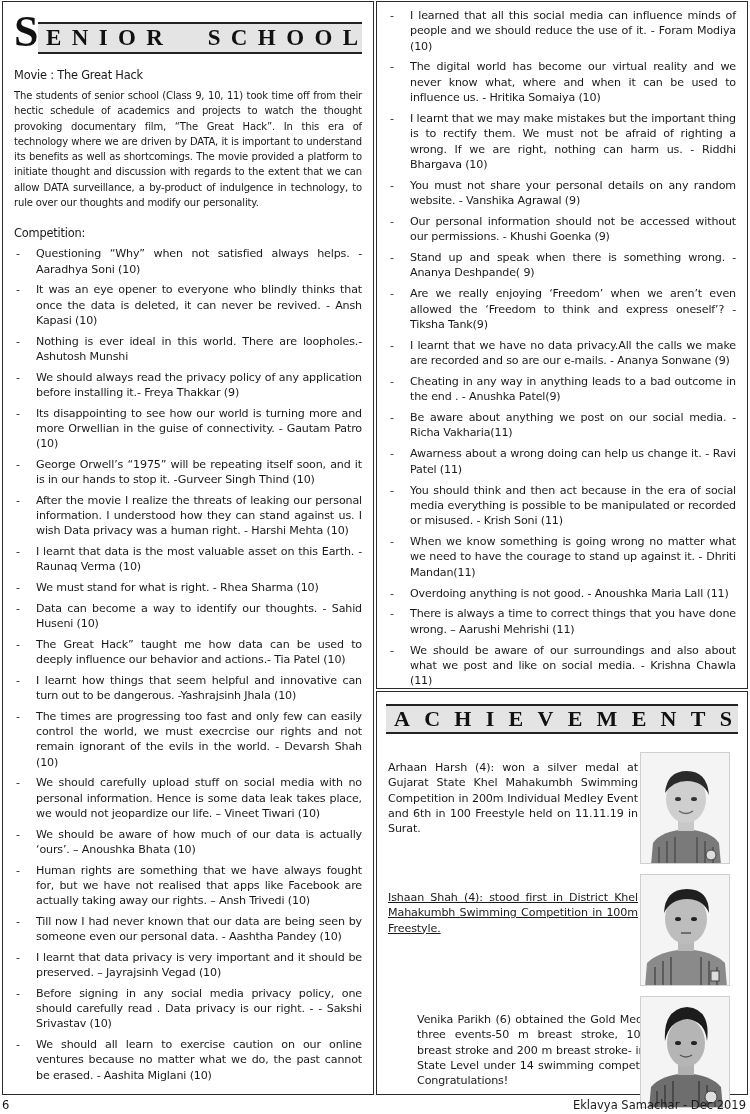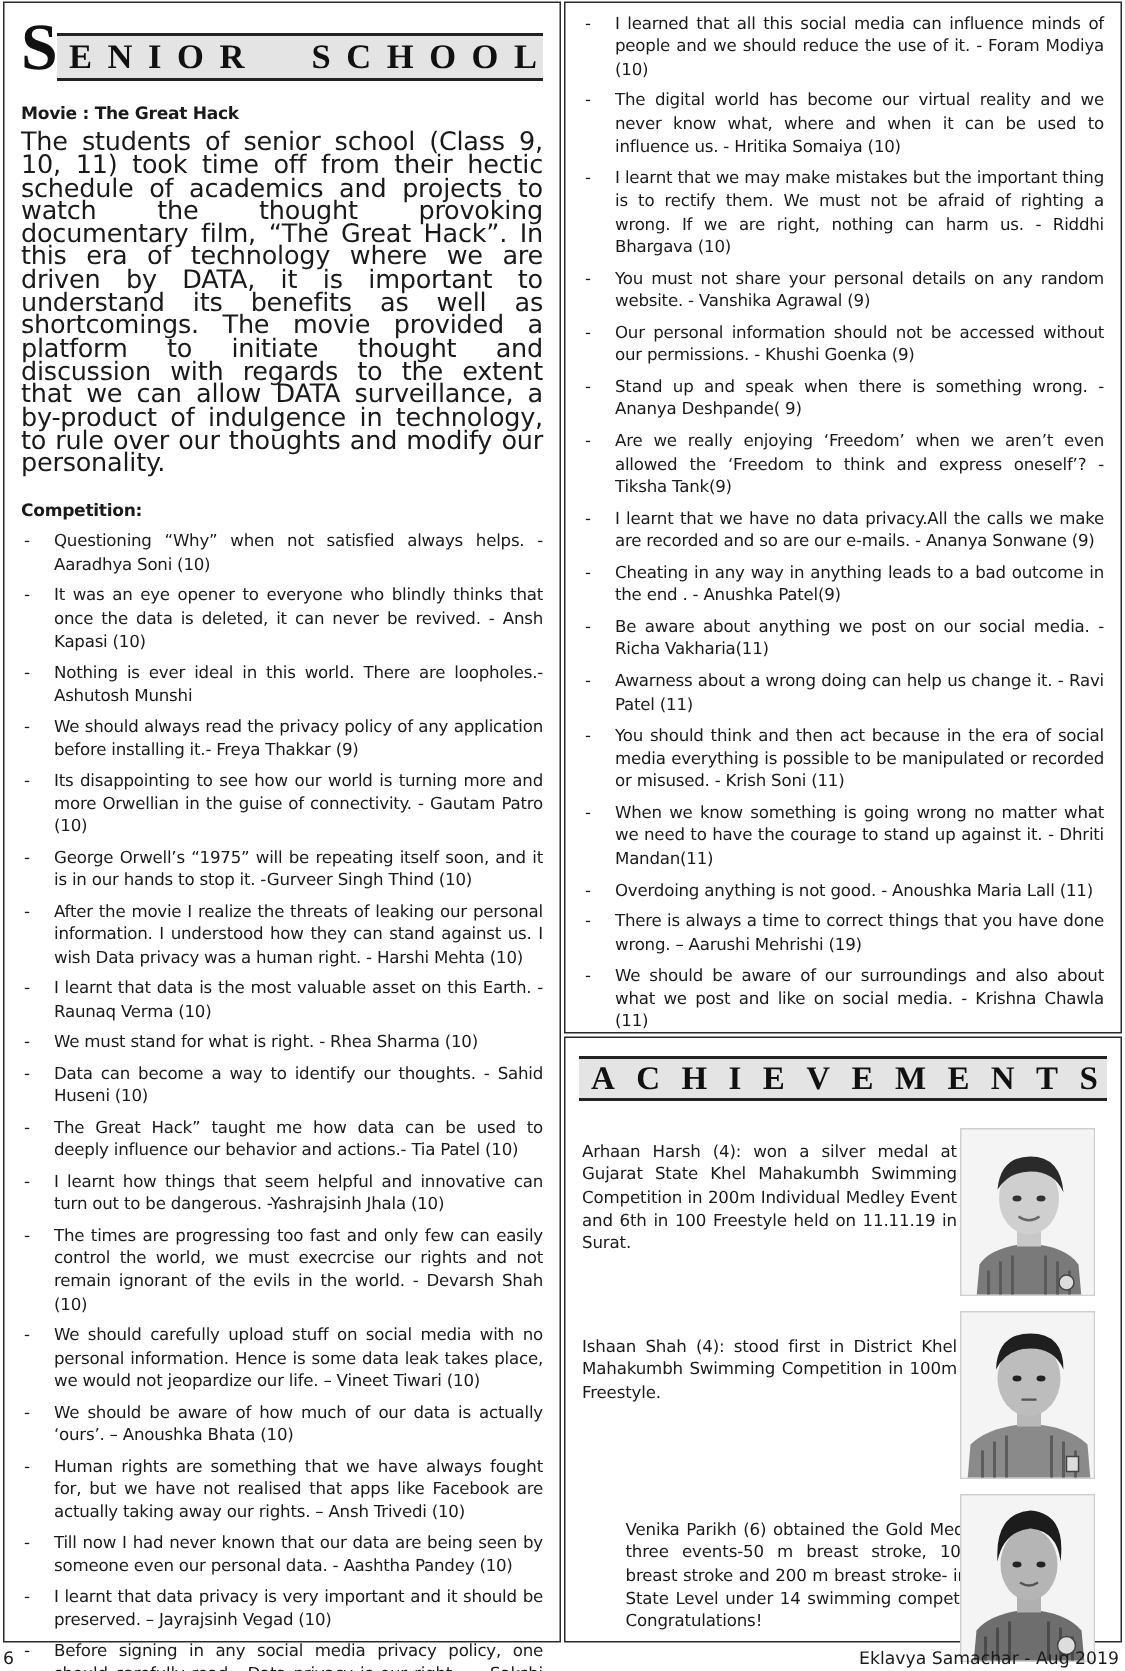--- a/index.html
+++ b/index.html
@@ -27,34 +27,34 @@
   .band span.letter {
     font-family: "Liberation Serif", "DejaVu Serif", serif; font-weight: bold;
     font-size: 23px; color: #111;
   }
   .band span.gap { width: 24px; }
 
   .ach-head { height: 30px; margin-bottom: 18px; background: #e4e4e4; border-top: 2px solid #222; border-bottom: 2px solid #222;
     display: flex; justify-content: space-between; align-items: center; padding: 0 6px 0 8px; }
   .ach-head span.letter { font-family: "Liberation Serif", "DejaVu Serif", serif; font-weight: bold; font-size: 22px; color: #111; }
 
-  .subtitle { font-weight: bold; font-size: 11.4px; margin: 16px 0 6px 2px; letter-spacing: -0.2px; }
-  .intro { font-size: 17px; line-height: 15.3px; text-align: justify; margin: 0 2px 8px 2px; letter-spacing: -0.15px; }
+  .subtitle { font-weight: normal; font-size: 11.4px; margin: 16px 0 6px 2px; letter-spacing: -0.2px; }
+  .intro { font-size: 10px; line-height: 15.3px; text-align: justify; margin: 0 2px 8px 2px; letter-spacing: -0.15px; }
 
   ul.refl { list-style: none; }
   ul.refl li { position: relative; padding-left: 24px; padding-right: 2px; font-size: 11.1px; line-height: 15.3px;
     text-align: justify; margin-bottom: 5.4px; letter-spacing: -0.15px; }
   ul.refl li .dash { position: absolute; left: 4px; top: 0; }
   .col-right-top ul.refl li { margin-bottom: 5.6px; }
 
   .ach-item { position: relative; height: 122px; }
   .ach-text { width: 252px; font-size: 11.1px; line-height: 15.3px; text-align: justify; padding-left: 2px; letter-spacing: -0.1px; }
   .ach-photo { position: absolute; right: 8px; top: 0; width: 90px; height: 112px; border: 1px solid #cfcfcf; background: #f2f2f2; overflow: hidden; }
   .ach-item.i1 .ach-text { padding-top: 8px; }
-  .ach-item.i2 .ach-text { padding-top: 16px; }
+  .ach-item.i2 .ach-text { padding-top: 16px; text-decoration: underline; }
   .ach-item.i3 .ach-text { padding-top: 16px; margin-left: 29px; }
 
   .footer { position: absolute; top: 1098px; left: 0; width: 750px; height: 16px; font-size: 11.5px; }
   .footer .pnum { position: absolute; left: 2px; top: 0; }
   .footer .pub { position: absolute; right: 4px; top: 0; }
 </style>
 </head>
 <body>
 
 <div class="page">
@@ -113,21 +113,21 @@
         <li><span class="dash">-</span><span>Our personal information should not be accessed without our permissions. -  Khushi Goenka (9)</span></li>
         <li><span class="dash">-</span><span>Stand up and speak when there is something wrong. - Ananya Deshpande( 9)</span></li>
         <li><span class="dash">-</span><span>Are we really enjoying ‘Freedom’ when we aren’t even allowed the ‘Freedom to think and express oneself’? - Tiksha Tank(9)</span></li>
         <li><span class="dash">-</span><span>I learnt that we have no data privacy.All the calls we make are recorded and so are our e-mails. - Ananya Sonwane (9)</span></li>
         <li><span class="dash">-</span><span>Cheating in any way in anything leads to a bad outcome in the end . - Anushka Patel(9)</span></li>
         <li><span class="dash">-</span><span>Be aware about anything we post on our social media. - Richa Vakharia(11)</span></li>
         <li><span class="dash">-</span><span>Awarness about a wrong doing can help us change it.  - Ravi Patel (11)</span></li>
         <li><span class="dash">-</span><span>You should think and then act because in the era of social media everything is possible to be manipulated or recorded or misused. - Krish Soni (11)</span></li>
         <li><span class="dash">-</span><span>When we know something is going wrong no matter what we need to have the courage to stand up against it. -  Dhriti Mandan(11)</span></li>
         <li><span class="dash">-</span><span>Overdoing  anything is not good. - Anoushka Maria Lall (11)</span></li>
-        <li><span class="dash">-</span><span>There is always a time to correct things that you have done wrong.   – Aarushi Mehrishi (19)</span></li>
+        <li><span class="dash">-</span><span>There is always a time to correct things that you have done wrong.   – Aarushi Mehrishi (11)</span></li>
         <li><span class="dash">-</span><span>We should be aware of our surroundings and also about what we post  and like on social media. - Krishna Chawla (11)</span></li>
         <li><span class="dash">-</span><span>Social media can be the one using us and not we people using it. – Rahil Kagdi (11)</span></li>
       </ul>
   </div>
 
   <div class="col col-right-bot">
     <div class="ach-head" id="ach-band">
         <span class="letter">A</span>
         <span class="letter">C</span>
         <span class="letter">H</span>
@@ -193,14 +193,14 @@
           <path d="M39 58 Q45 62 51 58" stroke="#555" stroke-width="1.5" fill="none"></path>
           <circle cx="70" cy="100" r="6" fill="#ddd" stroke="#444"></circle>
         </svg>
       </div>
     </div>
   </div>
 </div>
 
 <div class="footer">
   <span class="pnum">6</span>
-  <span class="pub">Eklavya Samachar - Aug 2019</span>
+  <span class="pub">Eklavya Samachar - Dec 2019</span>
 </div>
 
 </body></html>

